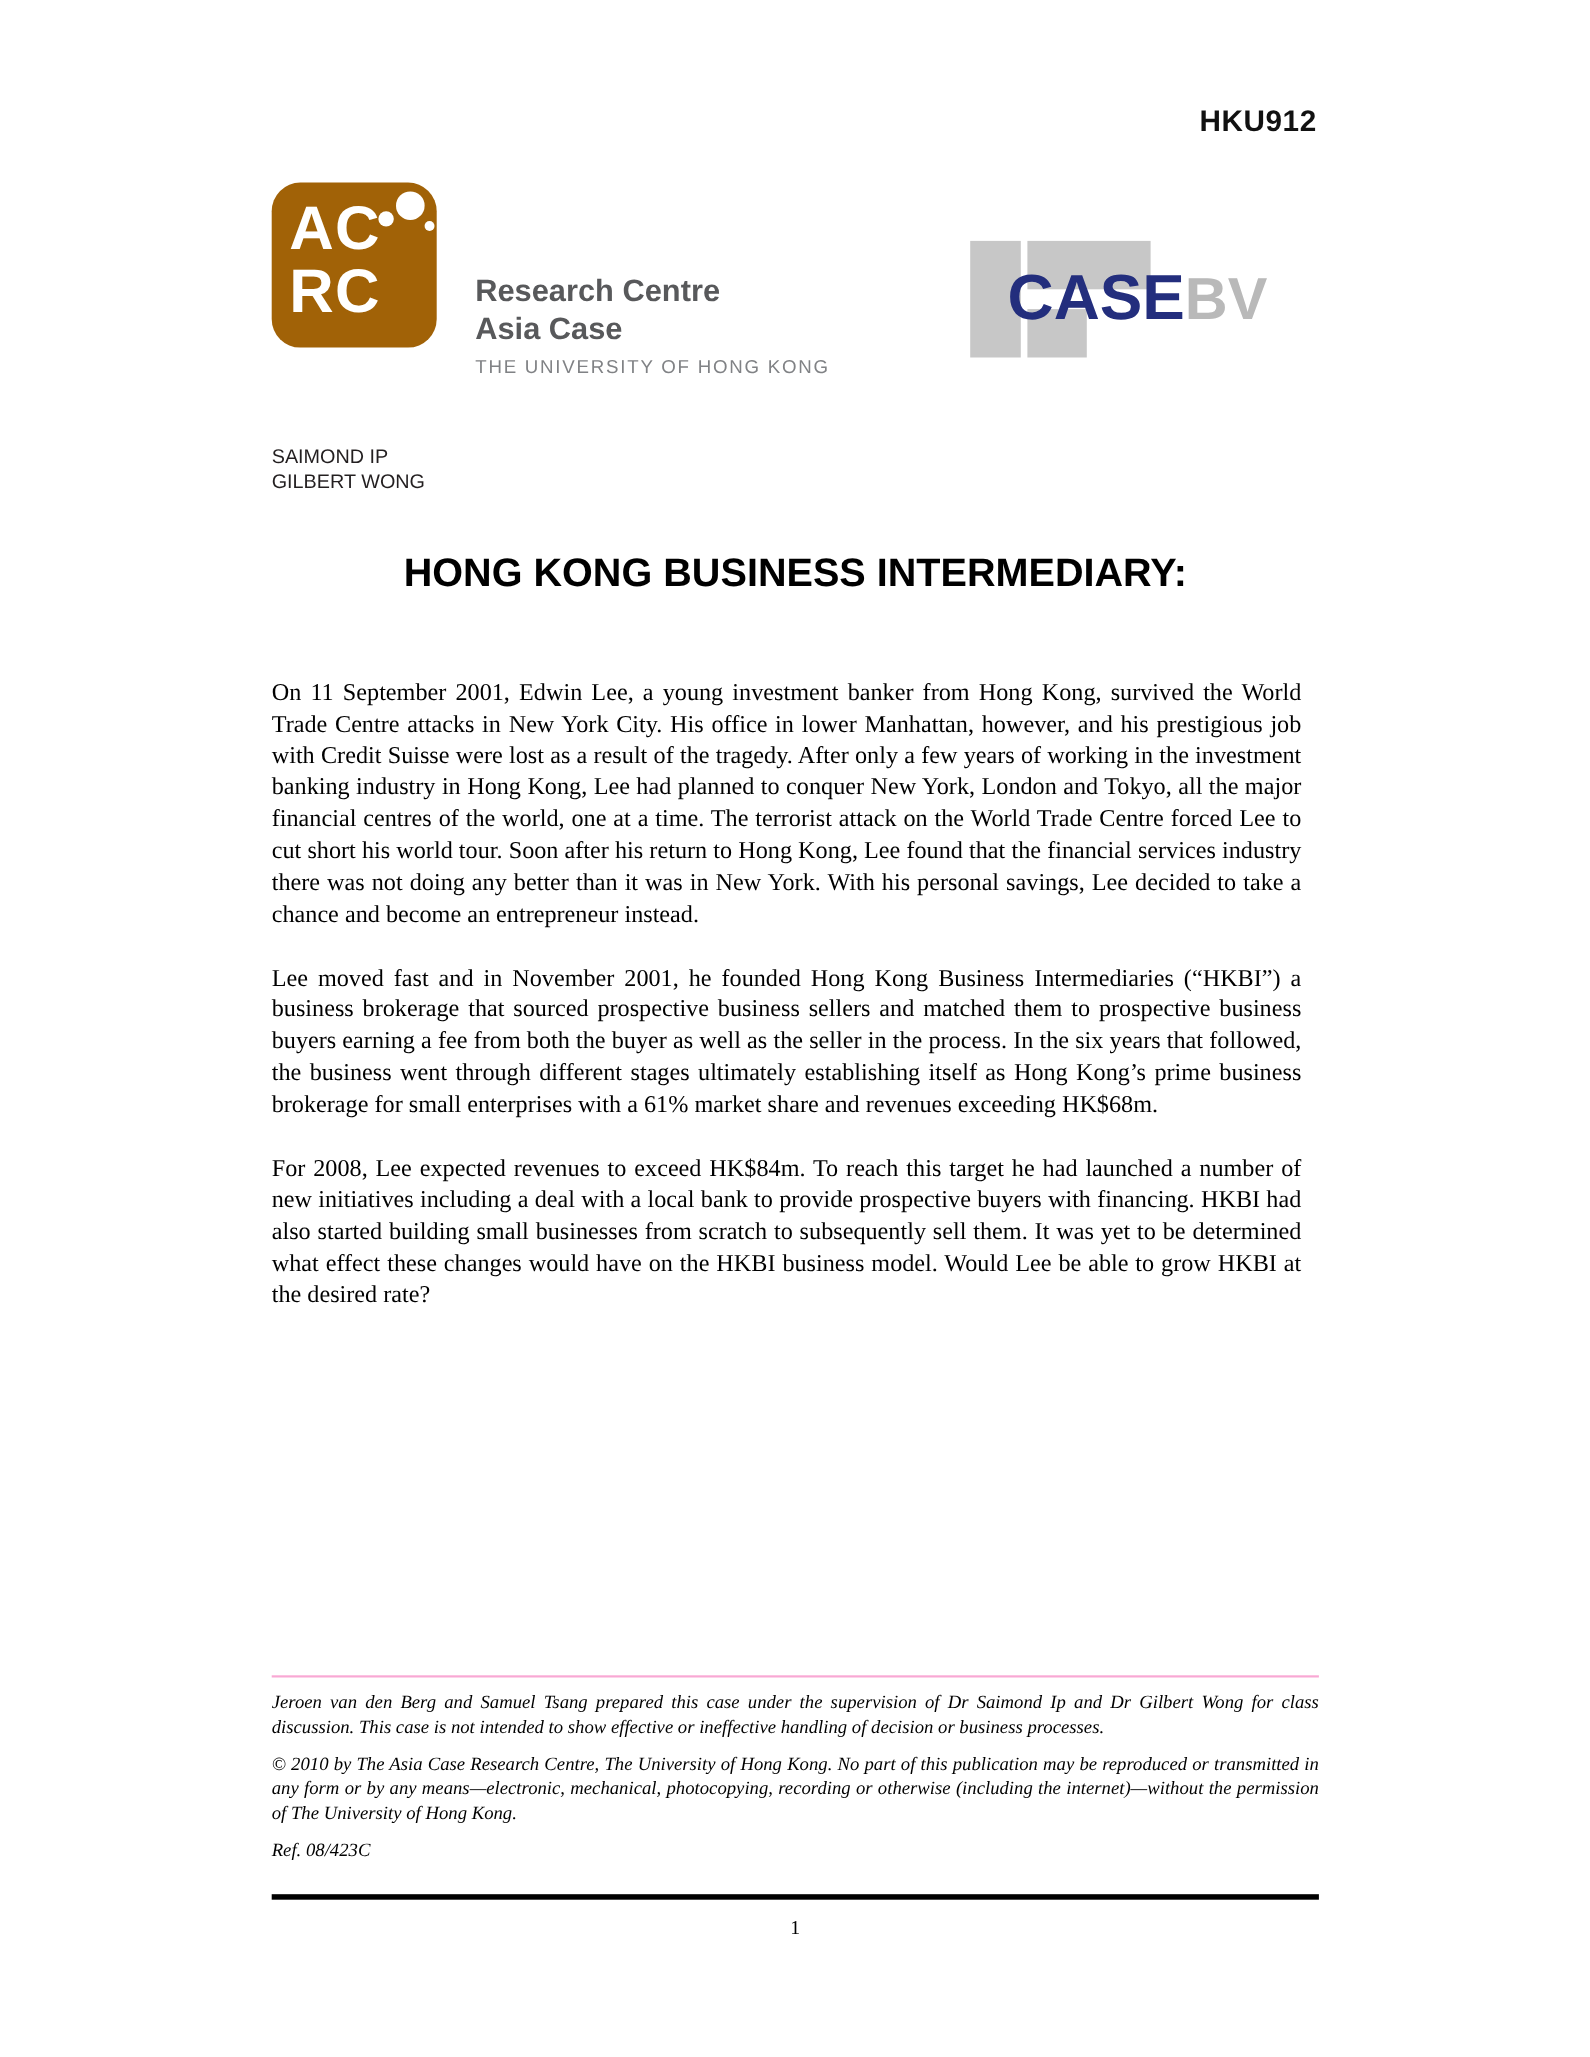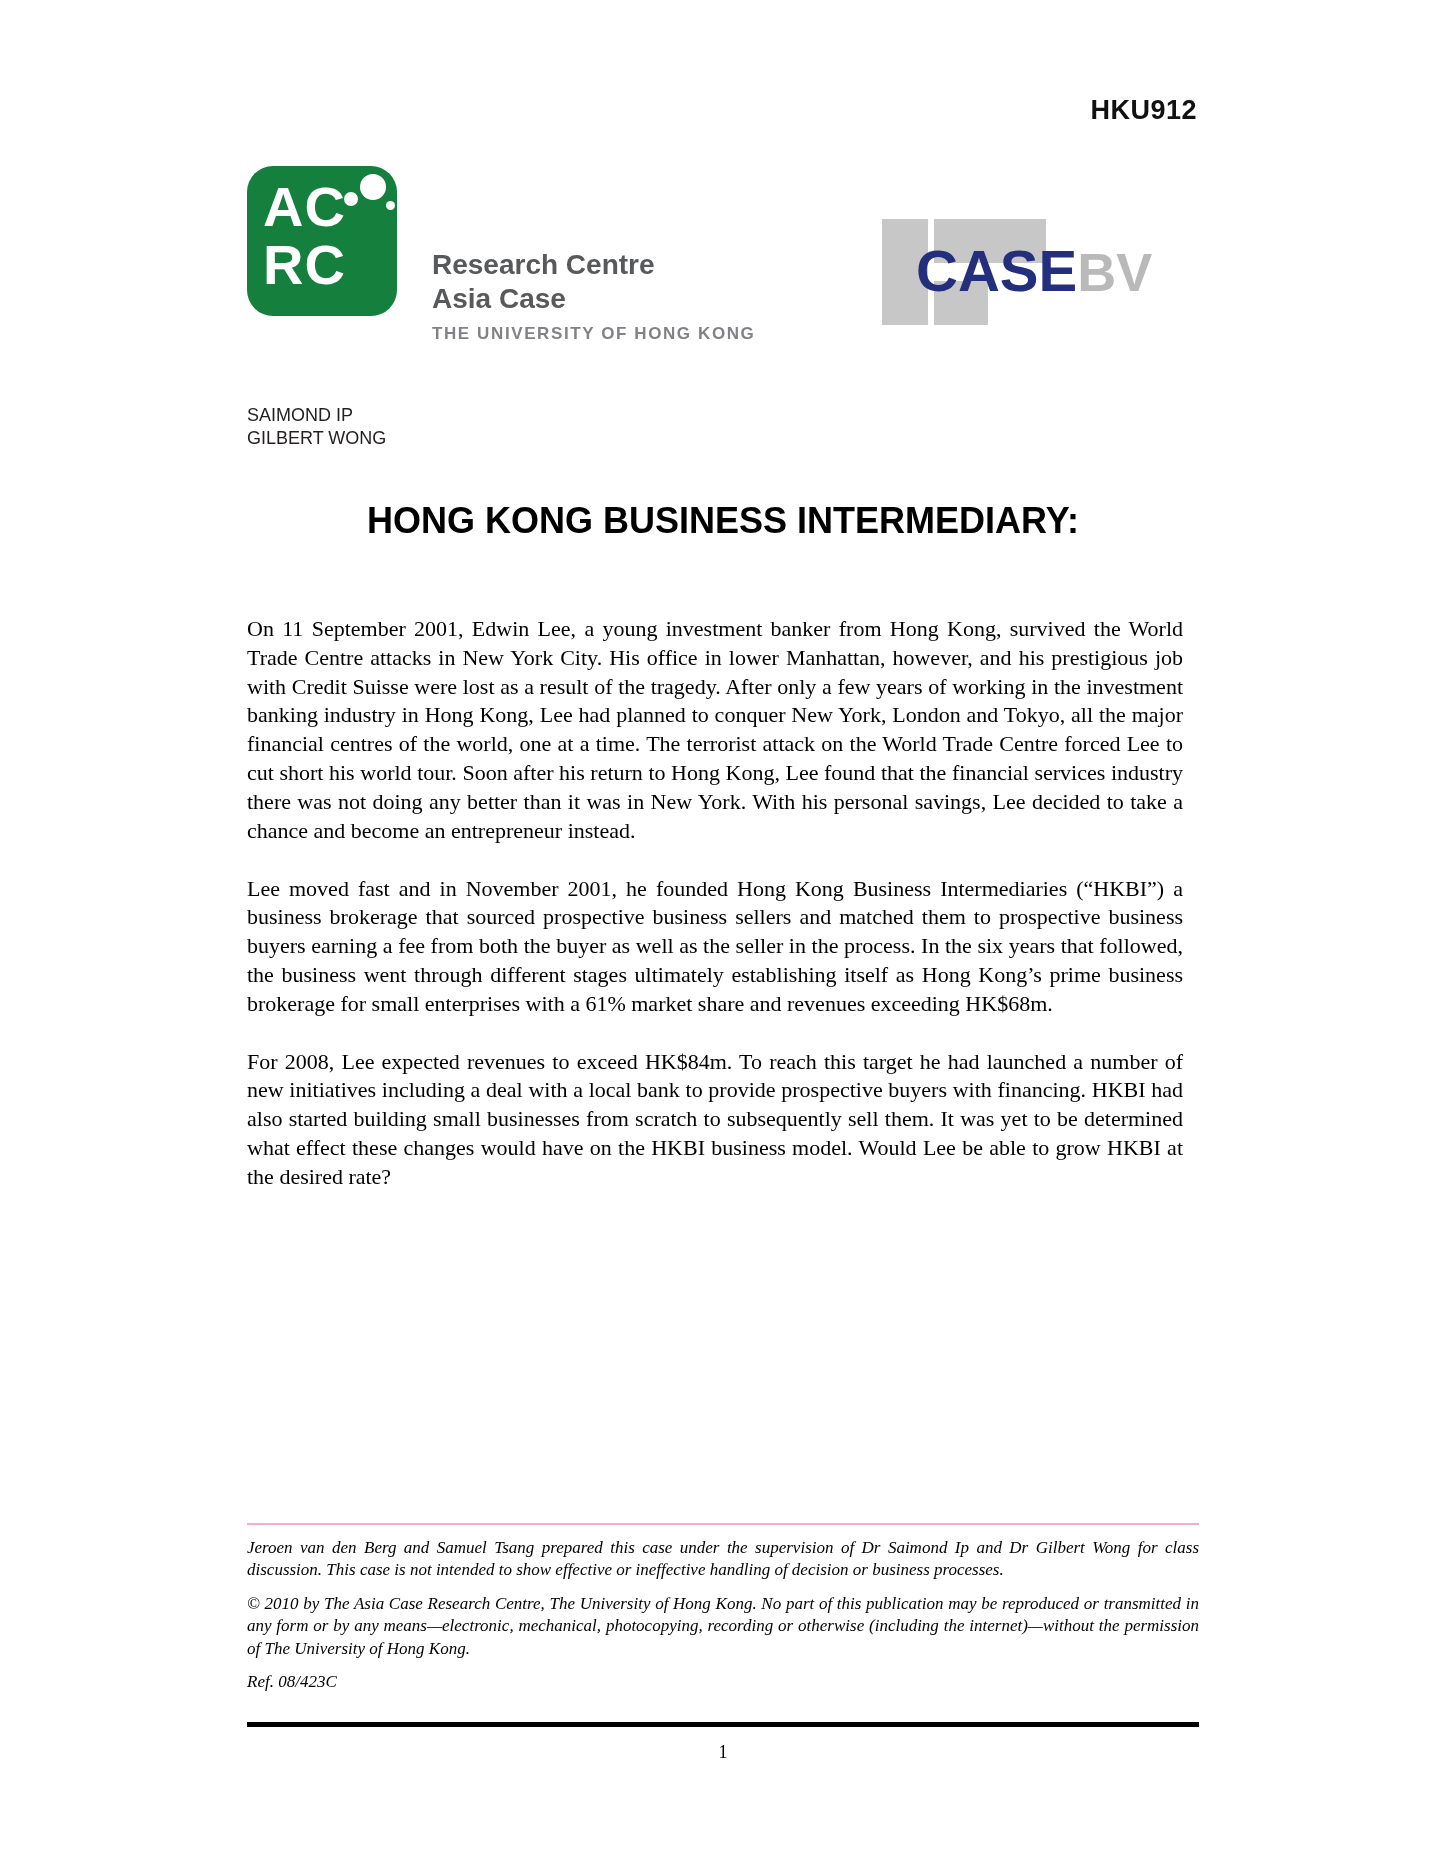--- a/index.html
+++ b/index.html
@@ -24,21 +24,21 @@
     color: #111;
   }
 
   
   .acrc-logo {
     position: absolute;
     left: 247px;
     top: 166px;
     width: 150px;
     height: 150px;
-    background: #15803d;
+    background: #a16207;
     border-radius: 26px;
   }
   .acrc-letters {
     position: absolute;
     left: 16px;
     top: 12px;
     color: #ffffff;
     font-weight: bold;
     font-size: 56px;
     line-height: 1.04;
@@ -47,21 +47,21 @@
   .dot { position: absolute; border-radius: 50%; background: #ffffff; }
   .dot1 { width: 14px; height: 14px; left: 97px;  top: 26px; }
   .dot2 { width: 26px; height: 26px; left: 113px; top: 8px;  }
   .dot3 { width: 9px;  height: 9px;  left: 139px; top: 35px; }
 
   .acrc-names { position: absolute; left: 432px; top: 248px; }
   .org-name { font-size: 28px; font-weight: bold; color: #58595b; line-height: 1.2; }
   .university {
     margin-top: 9px;
     font-size: 17px;
-    font-weight: bold;
+    font-weight: normal;
     color: #808285;
     letter-spacing: 1.6px;
   }
 
   
   .case-logo { position: absolute; left: 882px; top: 213px; width: 300px; height: 122px; }
   .blk { position: absolute; background: #c7c7c7; }
   .blk1 { left: 0;    top: 6px;  width: 46px;  height: 106px; }
   .blk2 { left: 52px; top: 6px;  width: 112px; height: 44px;  }
   .blk3 { left: 52px; top: 68px; width: 54px;  height: 44px;  }

